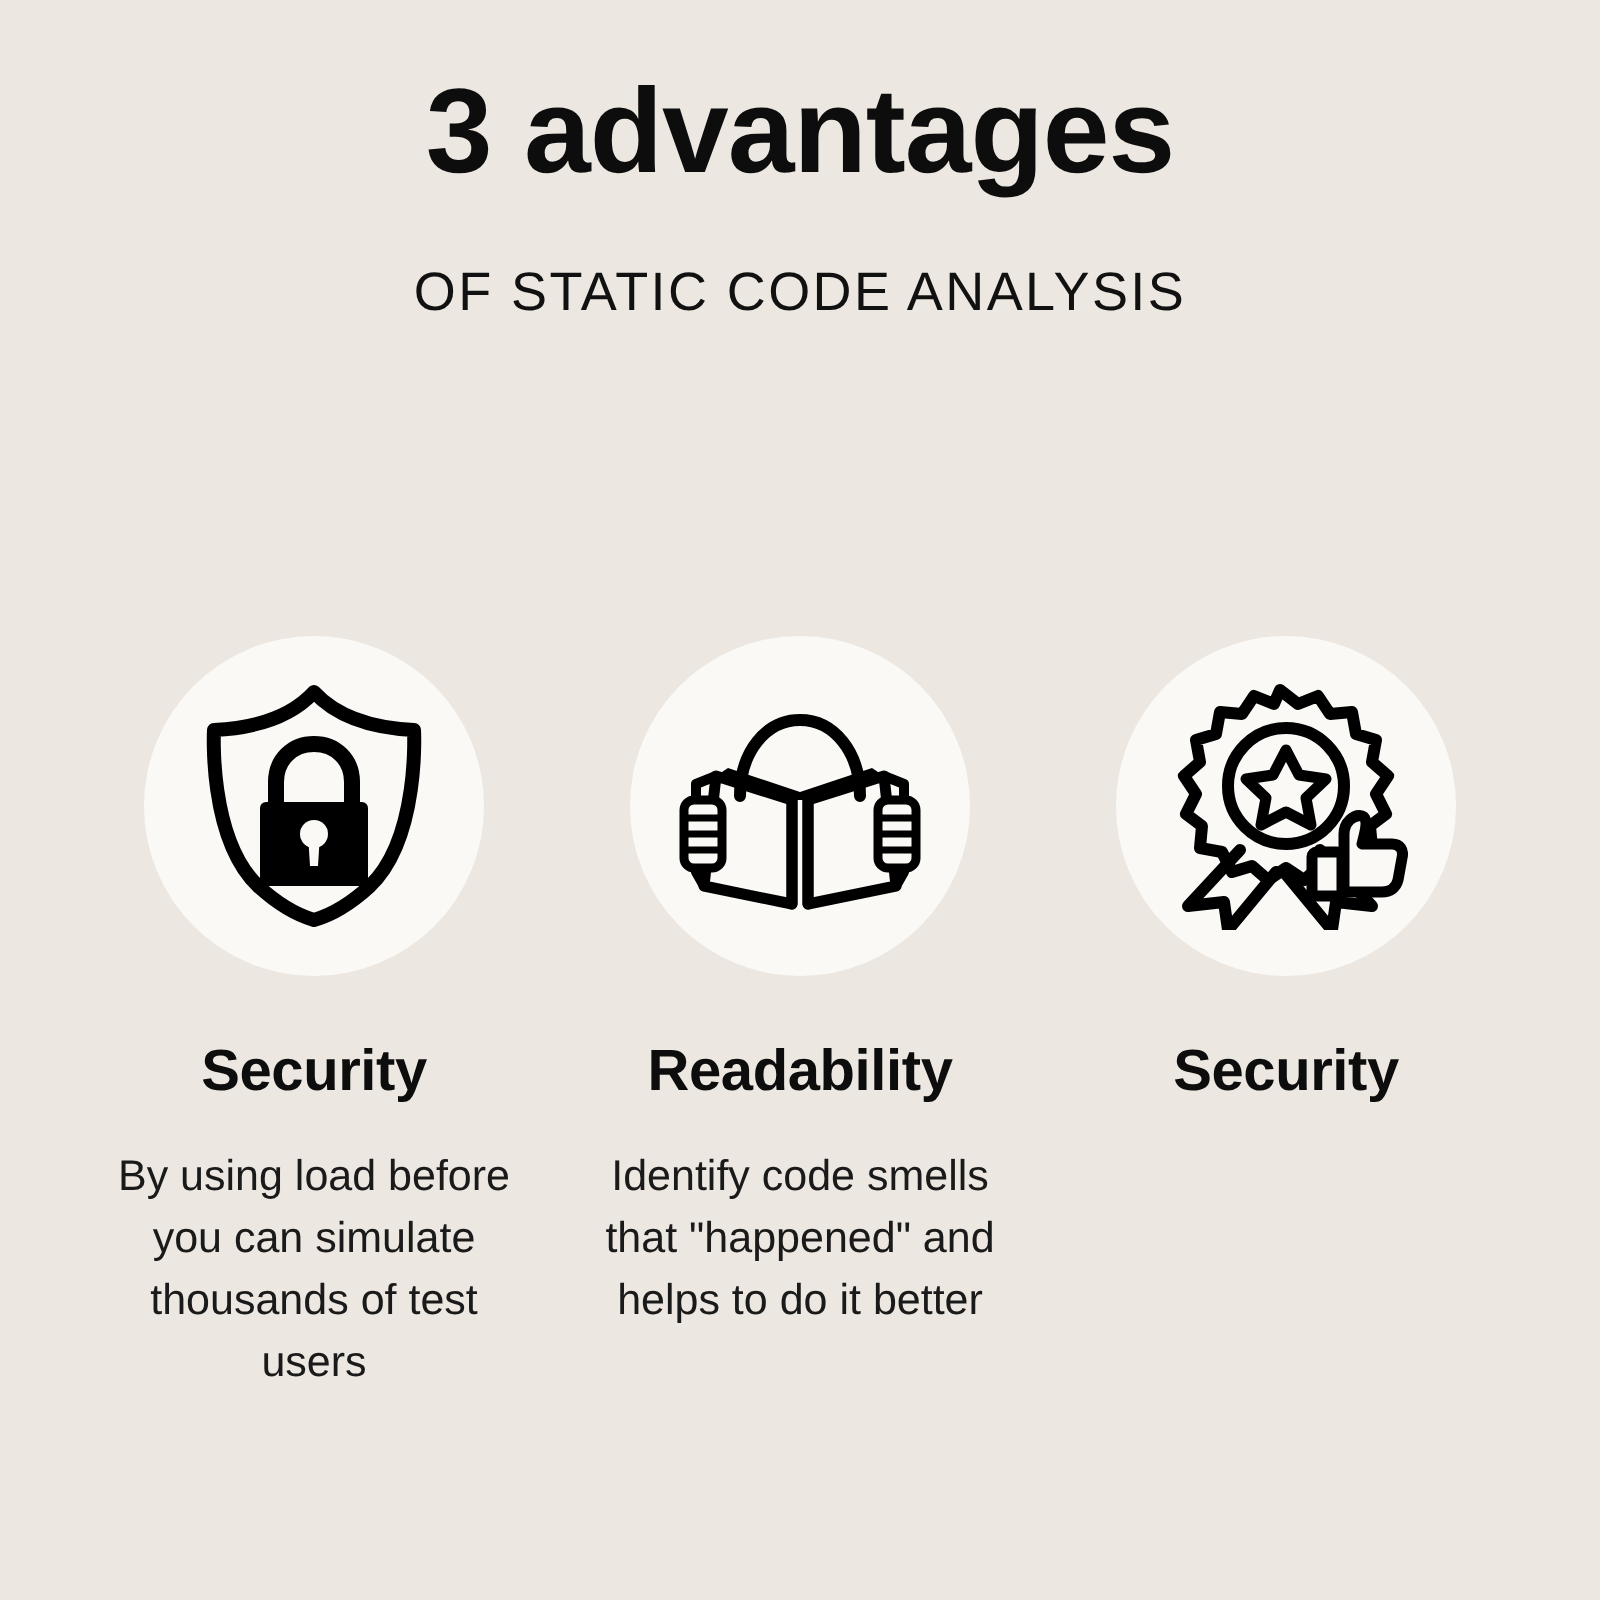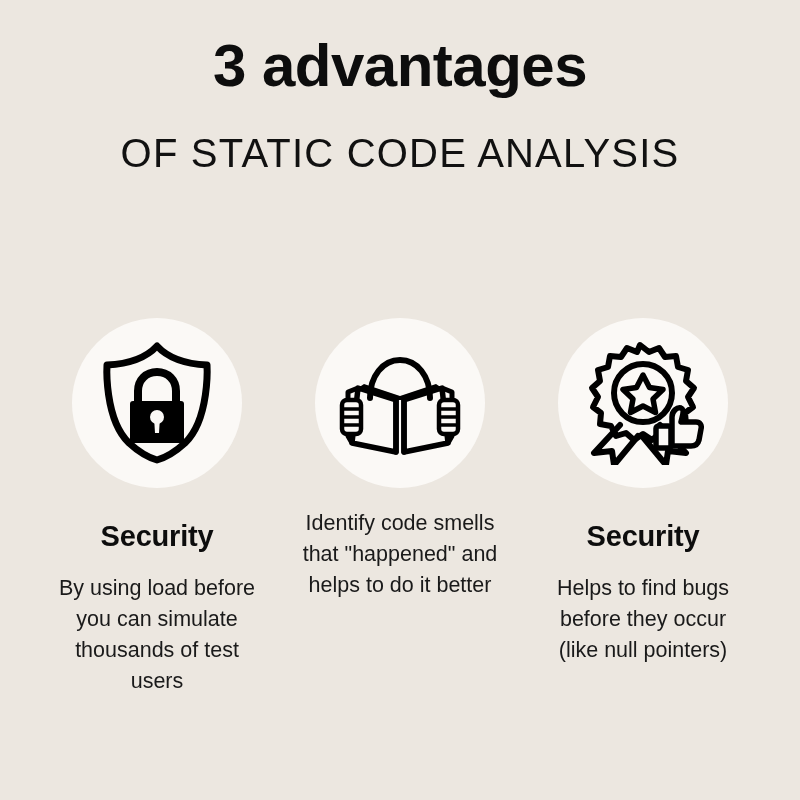--- a/index.html
+++ b/index.html
@@ -31,21 +31,21 @@
   .title {
     font-size: 60px;
     font-weight: 700;
     letter-spacing: -0.5px;
     line-height: 1.05;
     color: #0d0d0d;
     margin: 0;
   }
   .subtitle {
     margin: 34px 0 0 0;
-    font-size: 40px;
+    font-size: 27px;
     font-weight: 500;
     letter-spacing: 1.2px;
     color: #111111;
     text-transform: uppercase;
   }
 
   
   .columns {
     position: absolute;
     top: 318px;
@@ -141,20 +141,21 @@
             <path d="M104 44 L114 48 L114 92 L110 99" stroke="#000000" stroke-width="5" fill="none" stroke-linejoin="round"></path>
 
             <rect x="4" y="56" width="19" height="34" rx="5" fill="#fbf9f6" stroke="#000000" stroke-width="4.5"></rect>
             <path d="M4 65 H23 M4 73 H23 M4 81 H23" stroke="#000000" stroke-width="3.5"></path>
 
             <rect x="101" y="56" width="19" height="34" rx="5" fill="#fbf9f6" stroke="#000000" stroke-width="4.5"></rect>
             <path d="M101 65 H120 M101 73 H120 M101 81 H120" stroke="#000000" stroke-width="3.5"></path>
           </svg>
         </span>
       </div>
+      <div class="card-title">Readability</div>
       <div class="card-body">Identify code smells that "happened" and helps to do it better</div>
     </div>
 
     <div class="column col-quality">
       <div class="icon-circle">
         <span>
           <svg width="122" height="124" viewBox="0 0 122 124" fill="none" xmlns="http://www.w3.org/2000/svg">
 
             <path d="M38 84 L12 112 L30 110 L32 124 L56 95" stroke="#000000" stroke-width="6" stroke-linejoin="round" stroke-linecap="round" fill="none"></path>
             <path d="M78 84 L104 112 L86 110 L84 124 L60 95" stroke="#000000" stroke-width="6" stroke-linejoin="round" stroke-linecap="round" fill="none"></path>
@@ -164,17 +165,16 @@
             <circle cx="61" cy="52" r="29" stroke="#000000" stroke-width="6" fill="none"></circle>
 
             <path d="M61 34 L67.5 46.5 L81 48.5 L71 58 L73.5 71.5 L61 65 L48.5 71.5 L51 58 L41 48.5 L54.5 46.5 Z" stroke="#000000" stroke-width="5.5" stroke-linejoin="round" fill="none"></path>
 
             <path d="M90 89 L90 76 C90 70 95 66 99 67 C102 68 101 73 100 77 L99 81 L114 81 C118 81 120 84 119 88 L117 99 C116 103 113 105 109 105 L90 105 Z" stroke="#000000" stroke-width="5.5" stroke-linejoin="round" fill="#fbf9f6"></path>
             <rect x="74" y="85" width="15" height="22" rx="2.5" stroke="#000000" stroke-width="5.5" fill="#fbf9f6"></rect>
           </svg>
         </span>
       </div>
       <div class="card-title">Security</div>
-      <div class="card-body">Helps to find bugs before they occur (like null pointers)</div>
     </div>
 
   </div>
 </div>
 
 </body></html>

